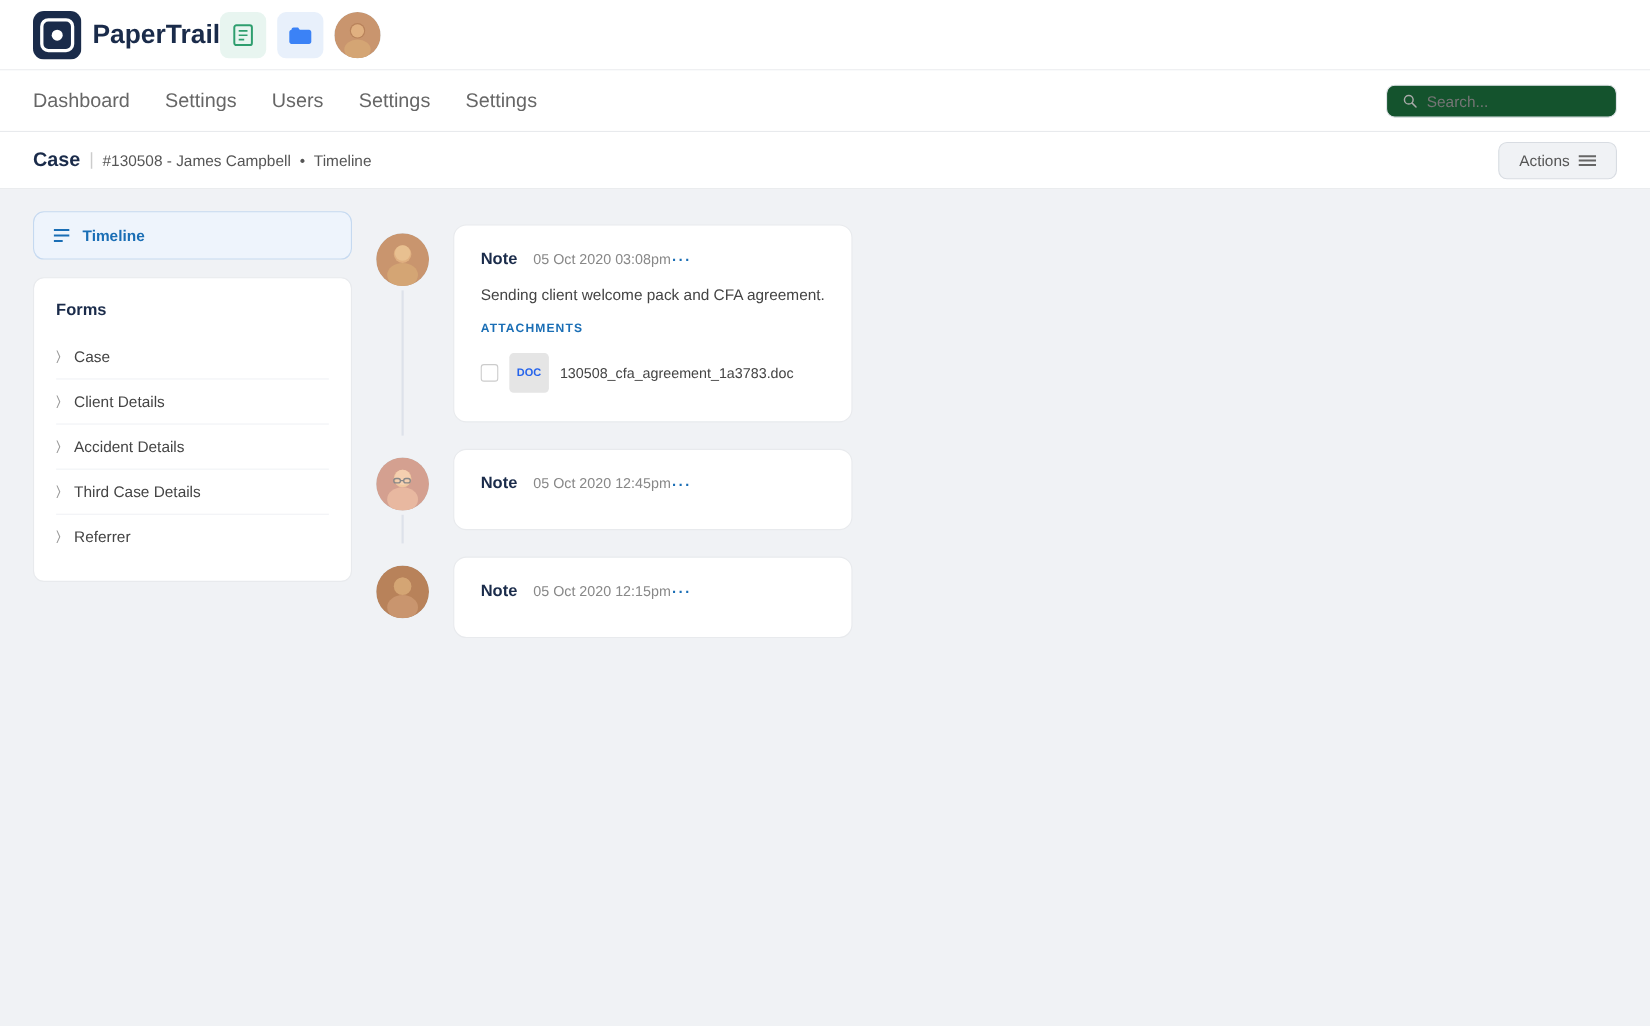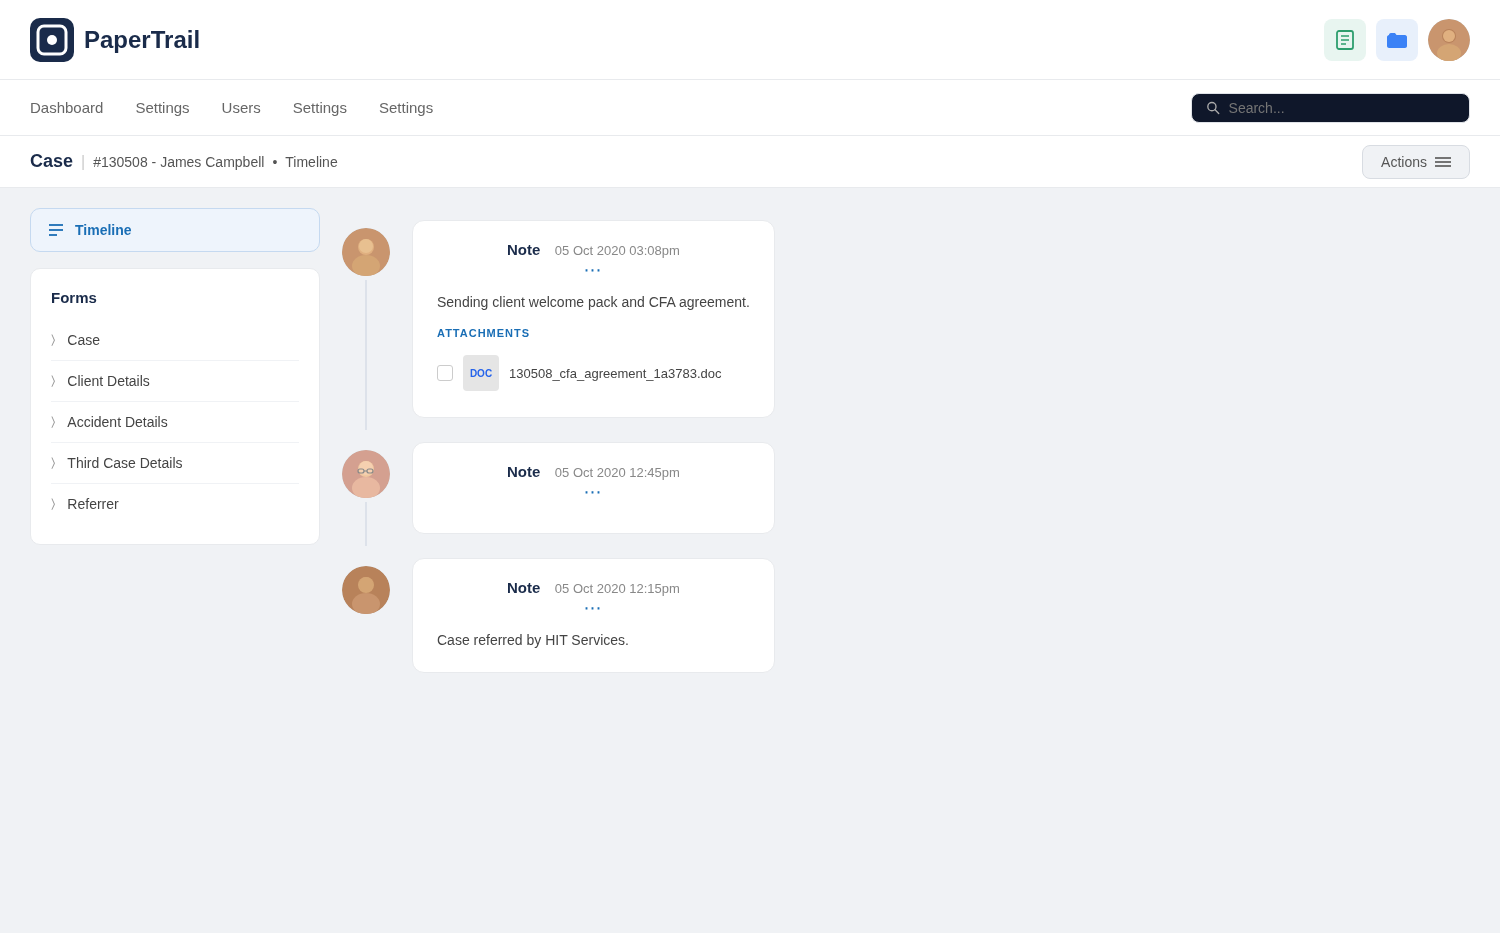--- a/index.html
+++ b/index.html
@@ -1,24 +1,23 @@
 <!DOCTYPE html>
 <html><head>
   <meta charset="utf-8">
   <style>
     * { box-sizing: border-box; margin: 0; padding: 0; }
     body { font-family: -apple-system, BlinkMacSystemFont, 'Segoe UI', sans-serif; background: #f0f2f5; color: #333; }
 
     
     .top-header {
       background: #fff;
-      height: 80px;
-      display: flex;
-      align-items: center;
-      justify-content: space-between;
+      height: 64px;
+      display: flex;
+      align-items: center;
       padding: 0 30px;
       border-bottom: 1px solid #e8eaed;
     }
     .logo-area {
       display: flex;
       align-items: center;
       gap: 10px;
     }
     .logo-icon {
       width: 44px;
@@ -65,35 +64,35 @@
       align-items: center;
       padding: 0 30px;
       border-bottom: 1px solid #e8eaed;
       justify-content: space-between;
     }
     .nav-links {
       display: flex;
       gap: 32px;
     }
     .nav-link {
-      font-size: 15px;
+      font-size: 18px;
       color: #666;
       cursor: pointer;
       padding: 4px 0;
       text-decoration: none;
     }
     .search-box {
       display: flex;
       align-items: flex-end;
-      background: #0f172a;
+      background: #14532d;
       border: 1px solid #e0e3e8;
       border-radius: 8px;
       padding: 6px 14px;
       gap: 8px;
-      width: 279px;
+      width: 210px;
     }
     .search-box input {
       border: none;
       background: transparent;
       outline: none;
       font-size: 14px;
       color: #999;
       width: 100%;
     }
 
@@ -258,21 +257,20 @@
       margin: 12px 0 12px 16px;
       border: 1px solid #e8eaed;
       position: relative;
     }
 
     .note-header {
       display: flex;
       align-items: center;
       justify-content: flex-start;
       margin-bottom: 10px;
-      flex-direction: column;
     }
     .note-title {
       font-weight: 700;
       font-size: 15px;
       color: #1a2b4a;
     }
     .note-date {
       font-size: 13px;
       color: #888;
       margin-left: 10px;
@@ -515,18 +513,17 @@
         </div>
       </div>
       <div class="timeline-card">
         <div class="note-header">
           <div>
             <span class="note-title">Note</span>
             <span class="note-date">05 Oct 2020 12:15pm</span>
           </div>
           <span class="note-menu">⋯</span>
         </div>
-        <div class="note-body">Case referred by HIT Services.</div>
       </div>
     </div>
 
   </div>
 </div>
 
 </body></html>

